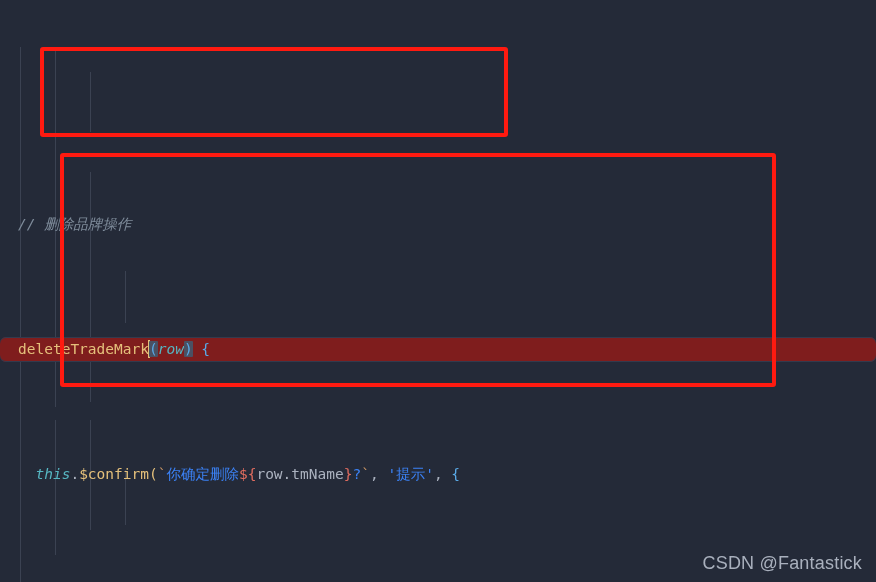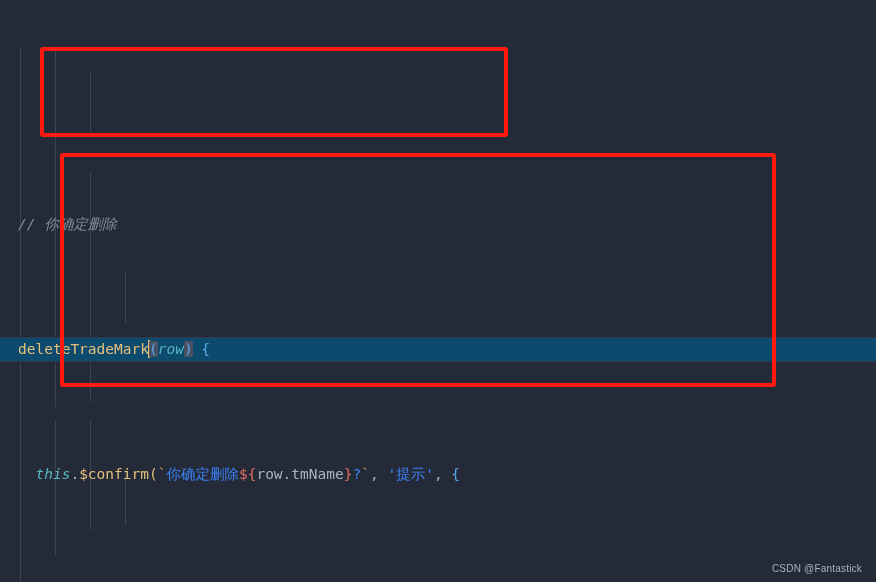--- a/index.html
+++ b/index.html
@@ -33,22 +33,23 @@
     color: #abb2bf;
   }
   .ln {
     position: relative;
     height: 25px;
     padding-left: 18px;
     box-sizing: border-box;
     white-space: pre;
   }
   .ln.cur {
-    background: #0c4a6e;
+    background: #7f1d1d;
     box-shadow: inset 0 -1px 0 #333a4d, inset 0 1px 0 #333a4d;
+    border-radius: 6px;
   }
 
   
   .guide {
     position: absolute;
     top: 0;
     width: 1px;
     background: #3b4252;
     pointer-events: none;
   }
@@ -88,21 +89,21 @@
     pointer-events: none;
     box-sizing: border-box;
   }
 
   
   #watermark {
     position: absolute;
     right: 14px;
     bottom: 8px;
     font-family: "Liberation Sans", "DejaVu Sans", sans-serif;
-    font-size: 10px;
+    font-size: 18px;
     color: #a9b0bd;
     letter-spacing: 0.2px;
   }
 </style>
 </head>
 <body>
 
 <div id="screen">
 
   <div class="guide" style="left:20px;  top:47px;  height:535px;"></div>
@@ -113,21 +114,21 @@
   <div class="guide" style="left:90px;  top:420px; height:110px;"></div>
   <div class="guide" style="left:125px; top:271px; height:52px;"></div>
   <div class="guide" style="left:125px; top:470px; height:55px;"></div>
 
   <div id="code">
 
     
     <div class="ln" style="height:12px; line-height:0; overflow:hidden;"><span style="display:inline-block; transform:translateY(-13px);"></span></div>
 
     
-    <div class="ln"><span class="cm">// 你确定删除</span></div>
+    <div class="ln"><span class="cm">// 删除品牌操作</span></div>
 
     
     <div class="ln cur"><span class="fn">deleteTradeMark</span><span class="caret"></span><span class="par bmatch">(</span><span class="th">row</span><span class="par bmatch">)</span> <span class="brc">{</span></div>
 
     
     <div class="ln">  <span class="th">this</span><span class="dot">.</span><span class="fn">$confirm</span><span class="parY">(</span><span class="tpl">`</span><span class="str">你确定删除</span><span class="int">${</span><span class="prop">row</span><span class="dot">.</span><span class="prop">tmName</span><span class="int">}</span><span class="str">?</span><span class="tpl">`</span><span class="opw">,</span> <span class="str">'提示'</span><span class="opw">,</span> <span class="brc">{</span></div>
 
     
     
 

